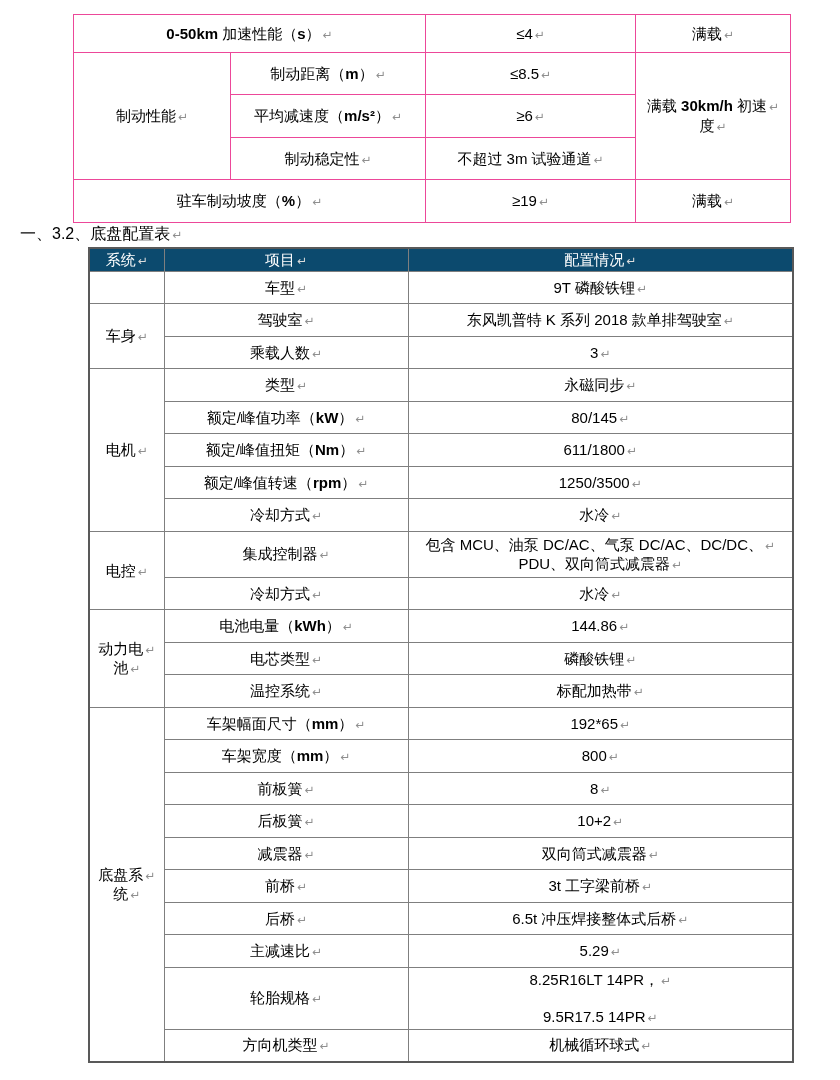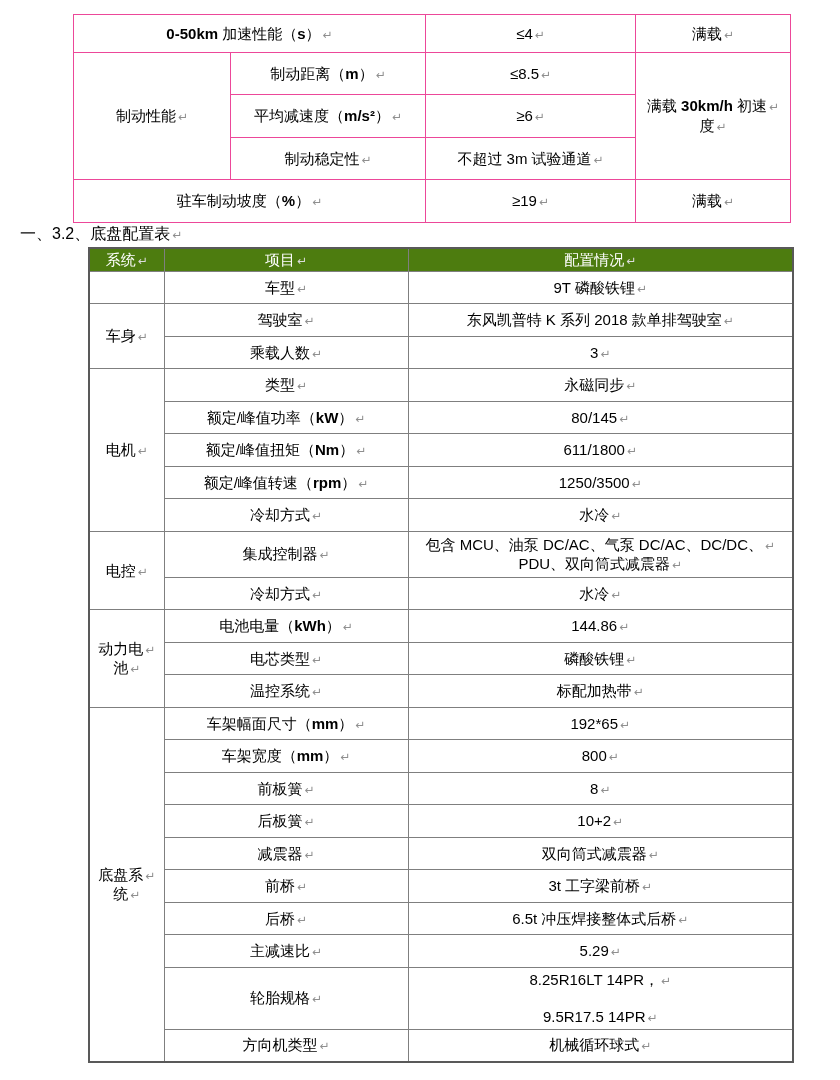--- a/index.html
+++ b/index.html
@@ -10,21 +10,21 @@
   }
   table{border-collapse:collapse;table-layout:fixed;}
   td,th{box-sizing:border-box;padding:1px 4px;text-align:center;vertical-align:middle;
         font-size:15px;line-height:1.3;font-weight:normal;overflow:hidden;}
   
   .t1{position:absolute;left:73px;top:14px;width:717px;border:1px solid #404040;}
   .t1 td{border:1px solid #ec4899;}
   
   .t2{position:absolute;left:88px;top:247px;width:704px;border:2px solid #595959;}
   .t2 td,.t2 th{border:1px solid #7f7f7f;}
-  .t2 thead th{background:#4d7c0f;color:#ffffff;height:16px;}
+  .t2 thead th{background:#0c4a6e;color:#ffffff;height:16px;}
   .t2 tr.r{height:32.5px;}
   .t2 tr.r-tall{height:46px;}
   .t2 tr.r-tire{height:62px;}
   
   .pm{color:#8f8f8f;font-size:12px;margin-left:2px;font-family:"DejaVu Sans",sans-serif;}
   thead .pm{color:#dcdcdc;}
   .heading{position:absolute;left:8px;top:224px;font-size:16px;color:#000;margin-left:12px;}
   .line{white-space:nowrap;}
   .gap{height:18px;}
   b{font-weight:bold;}

